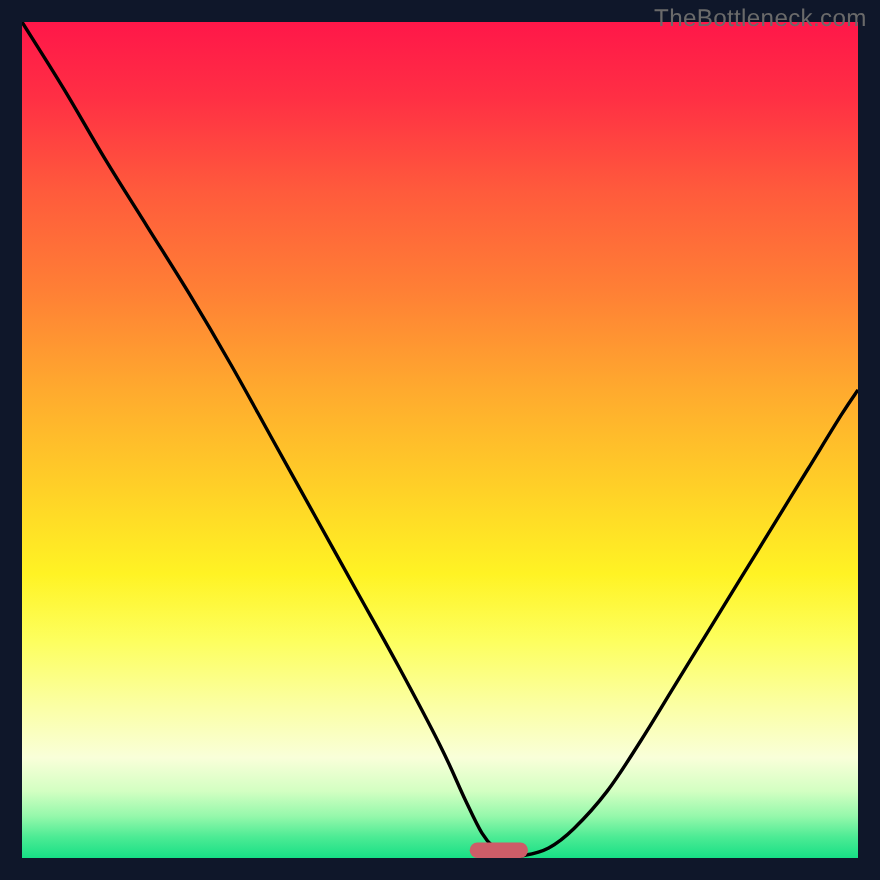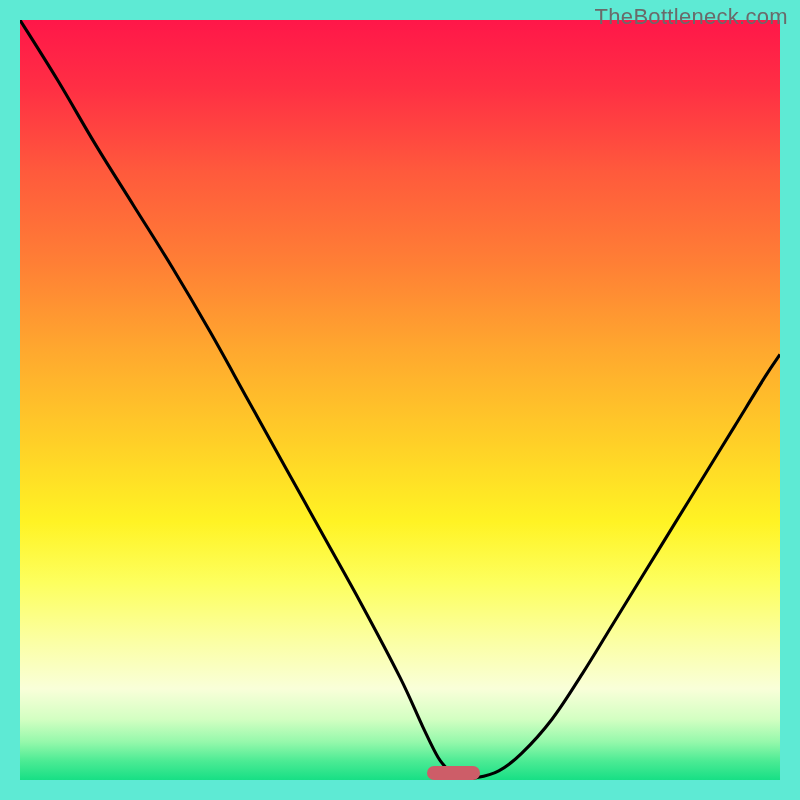--- a/index.html
+++ b/index.html
@@ -8,21 +8,21 @@
     width: 800px;
     height: 800px;
     background: #000;
     overflow: hidden;
     font-family: Arial, Helvetica, sans-serif;
   }
   .stage {
     position: relative;
     width: 800px;
     height: 800px;
-    background: #5eead4;
+    background: #0f172a;
   }
   .watermark {
     position: absolute;
     top: 4px;
     right: 12px;
     color: #6a6a6a;
     font-size: 22px;
     font-weight: 500;
     letter-spacing: 0.3px;
     z-index: 30;

